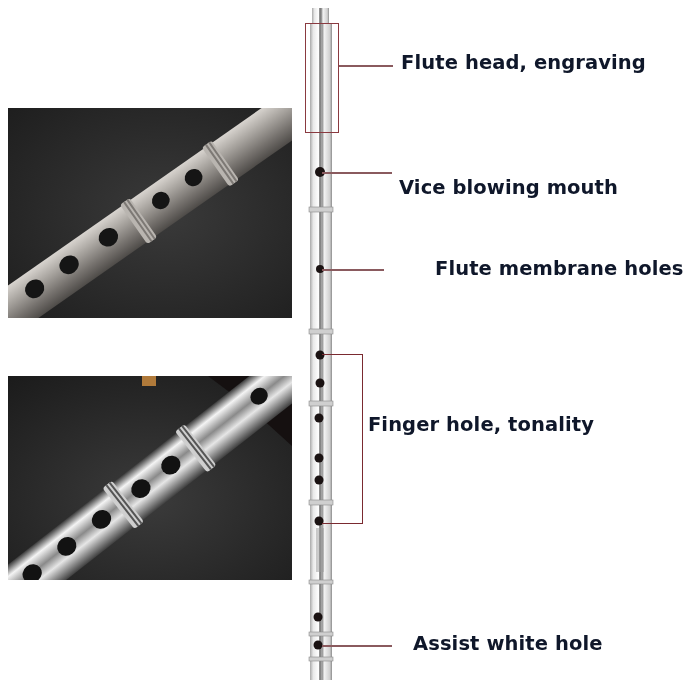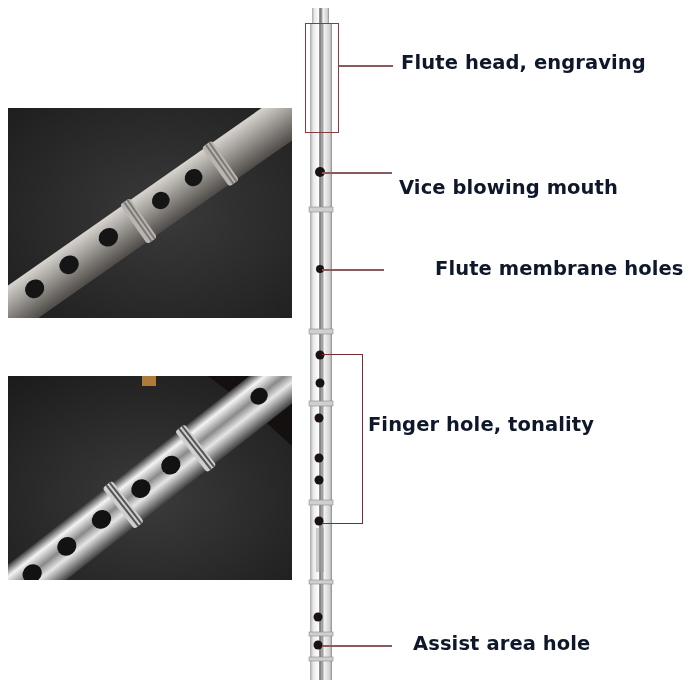--- a/index.html
+++ b/index.html
@@ -135,13 +135,13 @@
 
 <div class="leader" style="left:322px;top:269px;width:62px;"></div>
 <div class="label" style="left:391px;top:254px;margin-left:44px;">Flute membrane holes</div>
 
 <div class="bracket" style="left:322px;top:354px;width:40px;height:168px;"></div>
 <div class="label" style="left:366px;top:410px;width:230px;">
   <div>Finger hole, tonality</div>
 </div>
 
 <div class="leader" style="left:322px;top:645px;width:70px;"></div>
-<div class="label" style="left:413px;top:629px;">Assist area hole</div>
+<div class="label" style="left:413px;top:629px;">Assist white hole</div>
 
 </body></html>

